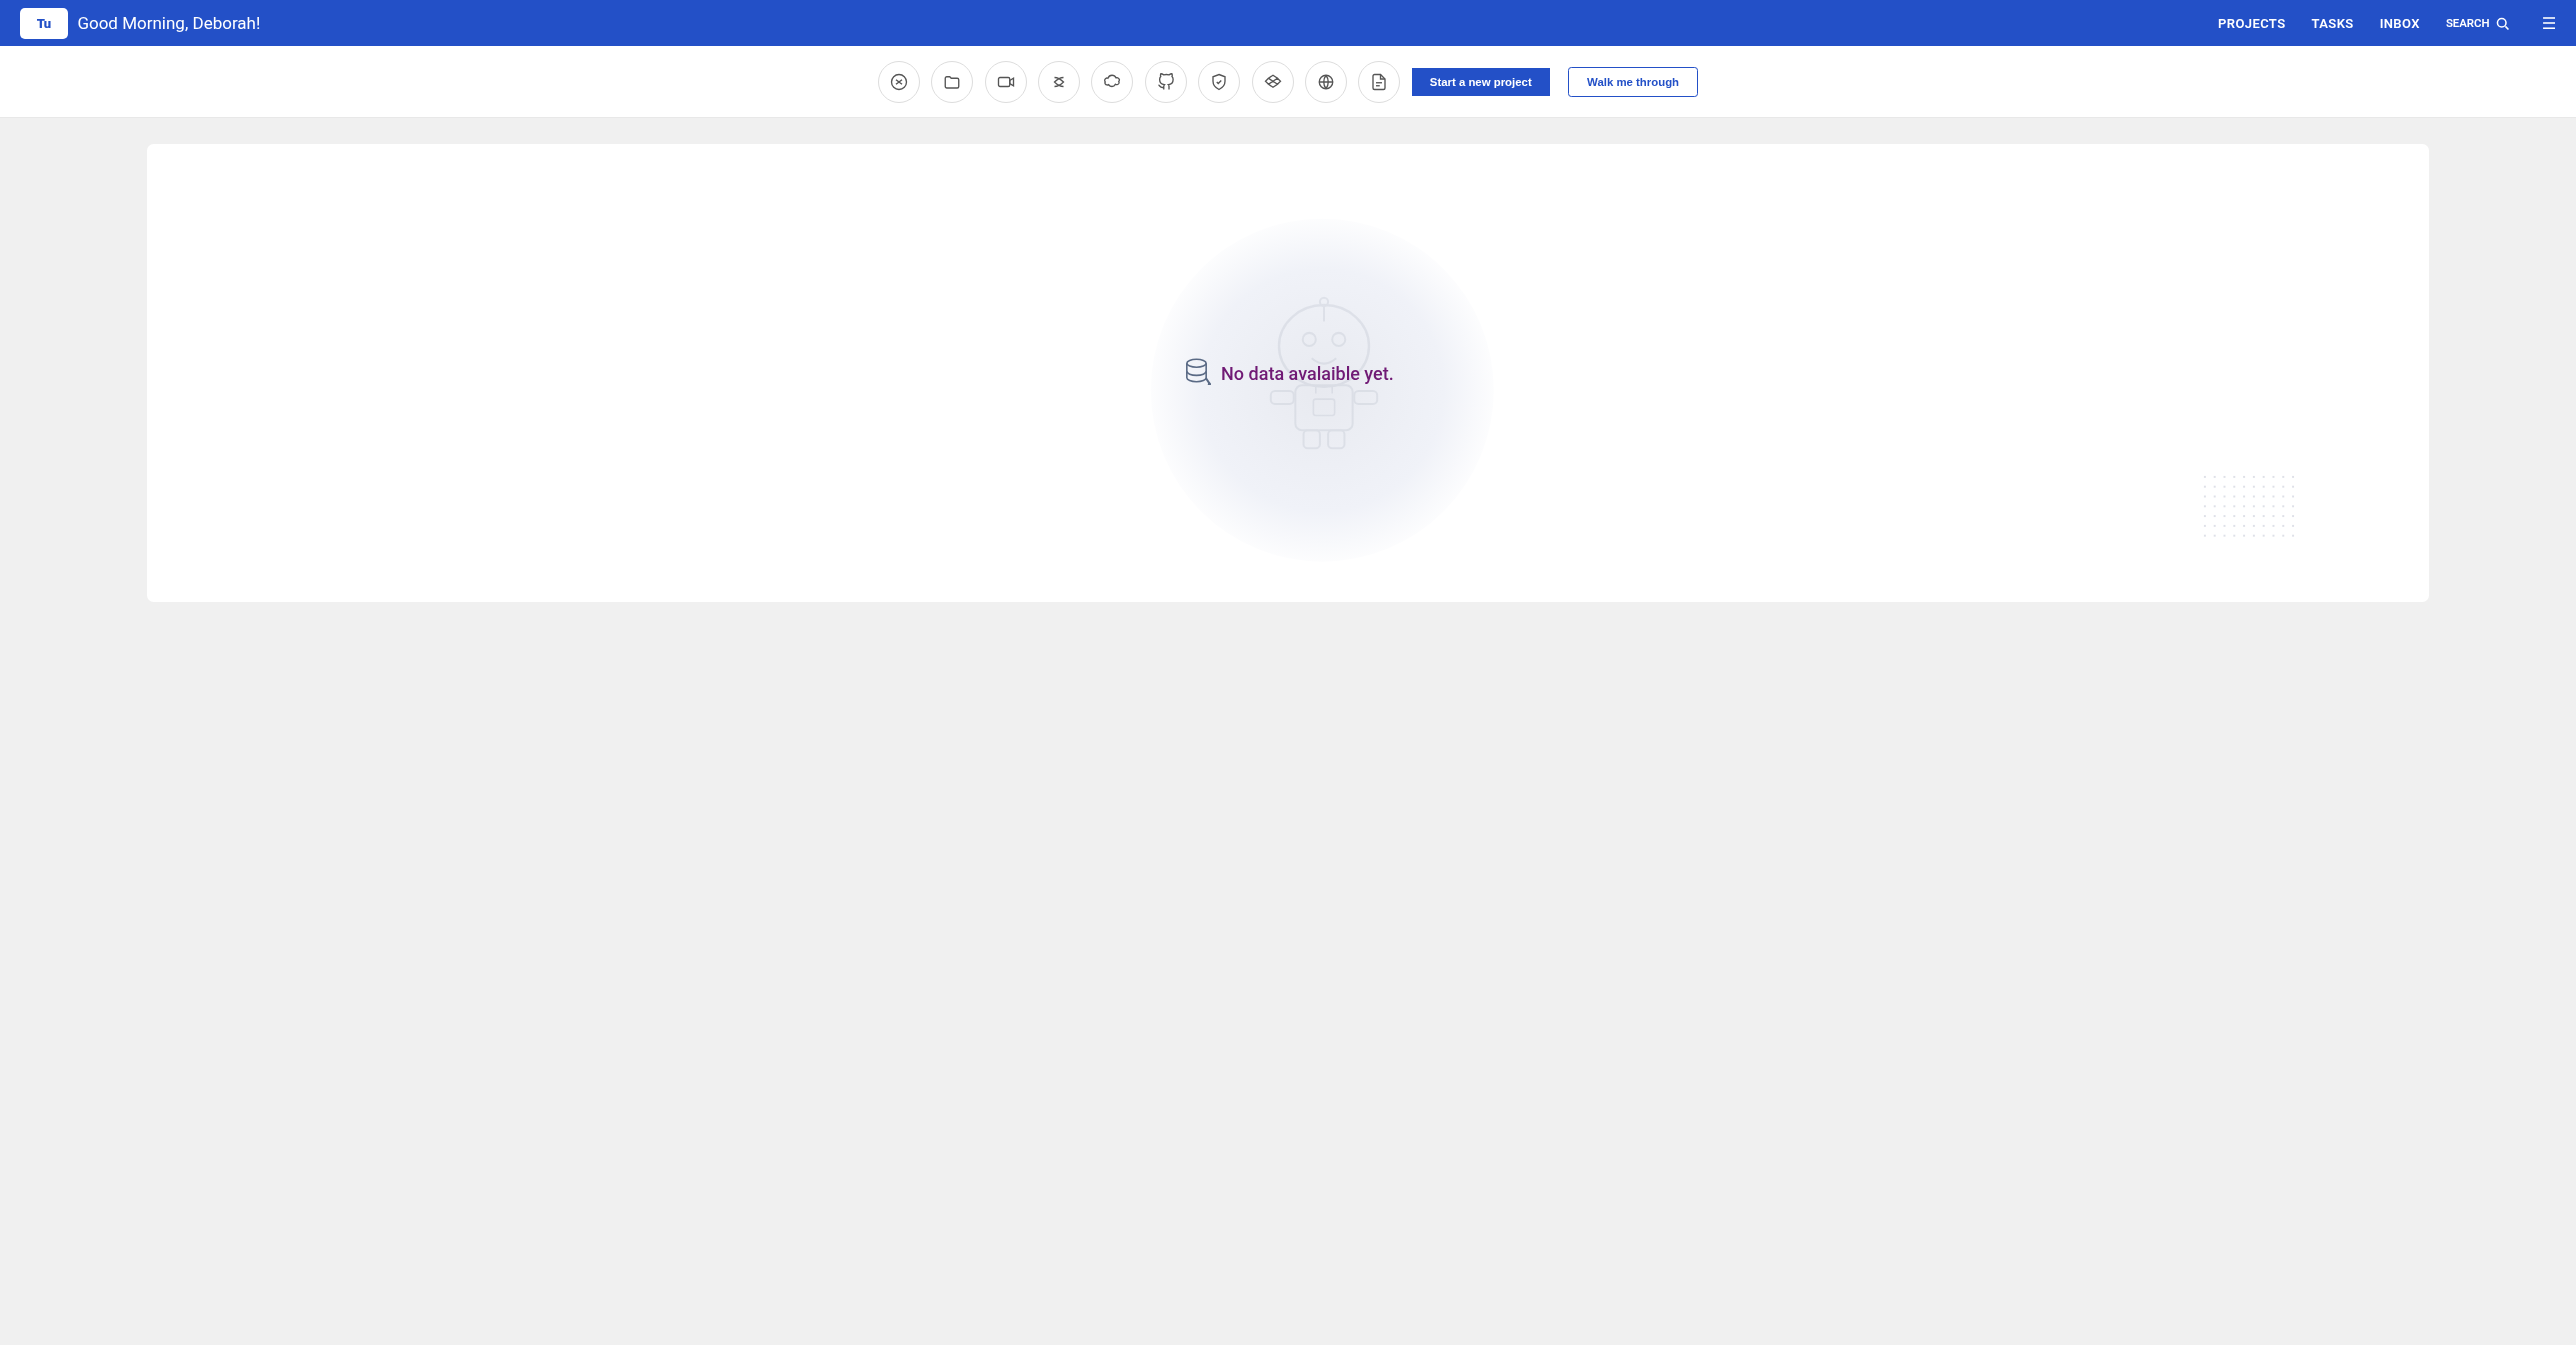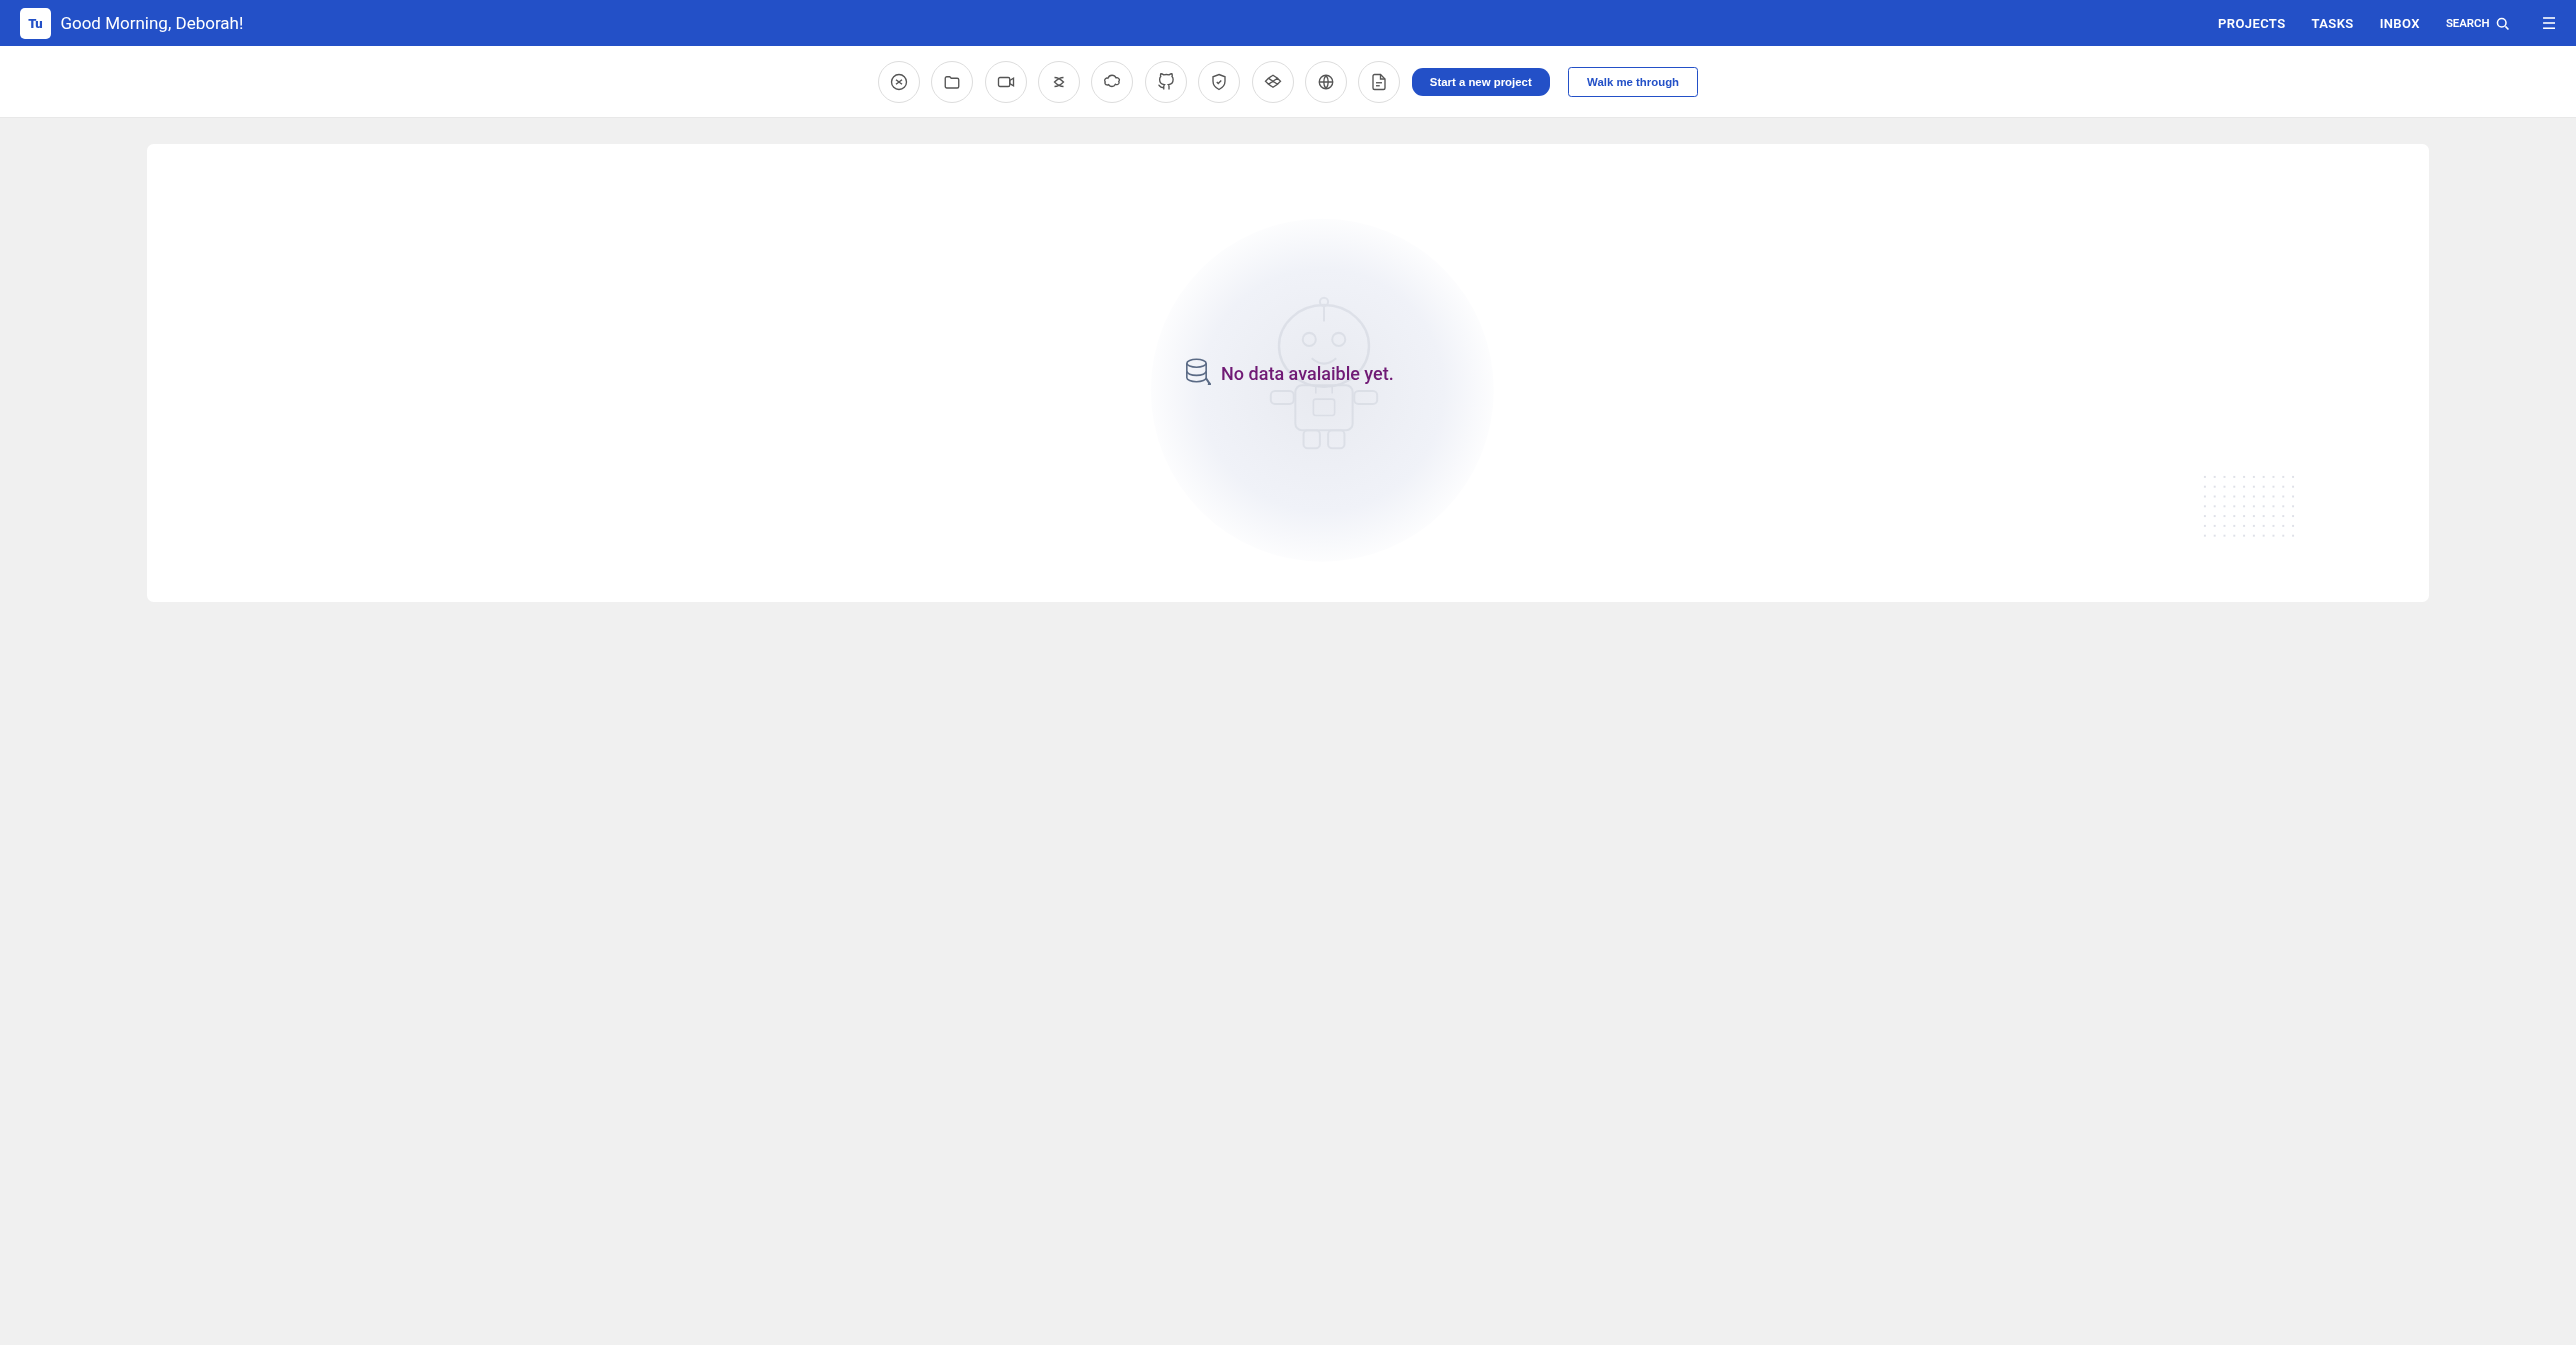--- a/index.html
+++ b/index.html
@@ -20,21 +20,21 @@
       position: relative;
     }
 
     .navbar-brand {
       display: flex;
       align-items: center;
       gap: 9.8px;
     }
 
     .brand-logo {
-      width: 31px;
+      width: 48px;
       height: 31px;
       background: #fff;
       border-radius: 4.9px;
       display: flex;
       align-items: center;
       justify-content: center;
       font-weight: 900;
       font-size: 13px;
       color: #2350c7;
       letter-spacing: -0.8px;
@@ -119,21 +119,21 @@
       cursor: pointer;
       color: #555;
       font-size: 16.3px;
       transition: background 0.15s;
     }
 
     .btn-primary {
       background: #2350c7;
       color: #fff;
       border: none;
-      border-radius: 11px;
+      border-radius: 0;
       padding: 8.2px 18px;
       font-size: 11.4px;
       font-weight: 600;
       cursor: pointer;
       white-space: nowrap;
     }
 
     .btn-outline {
       background: #fff;
       color: #2350c7;

